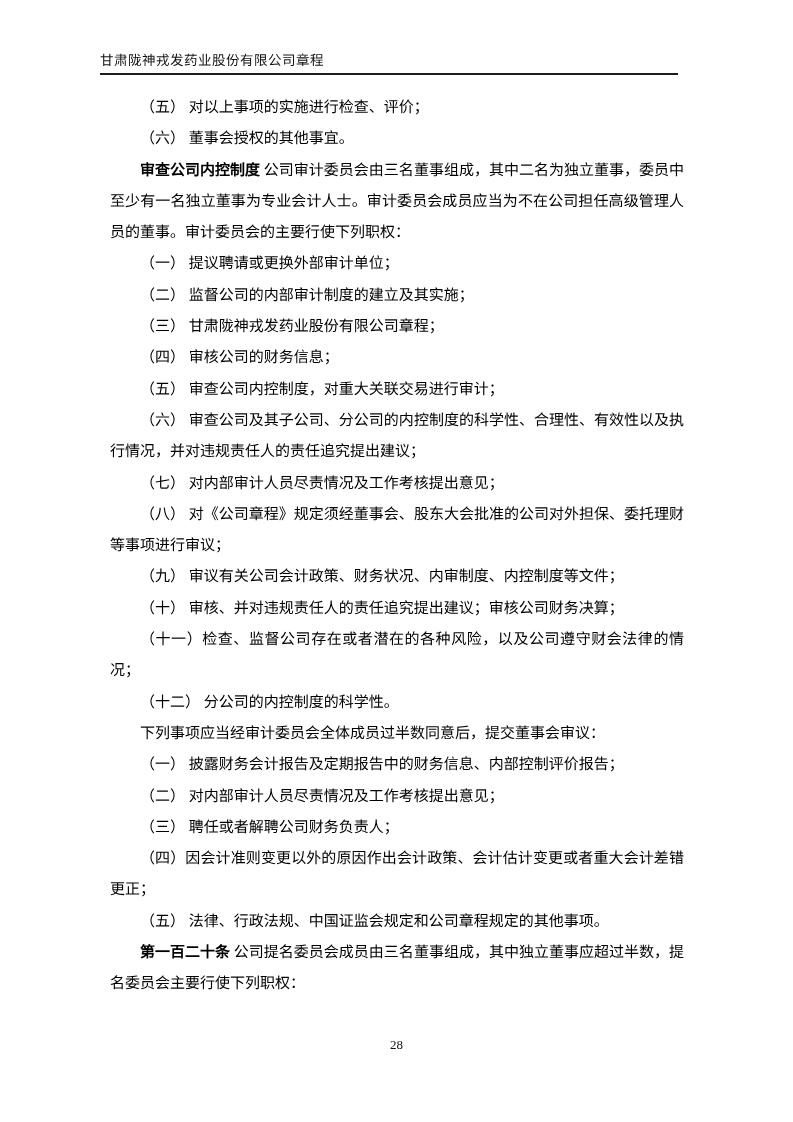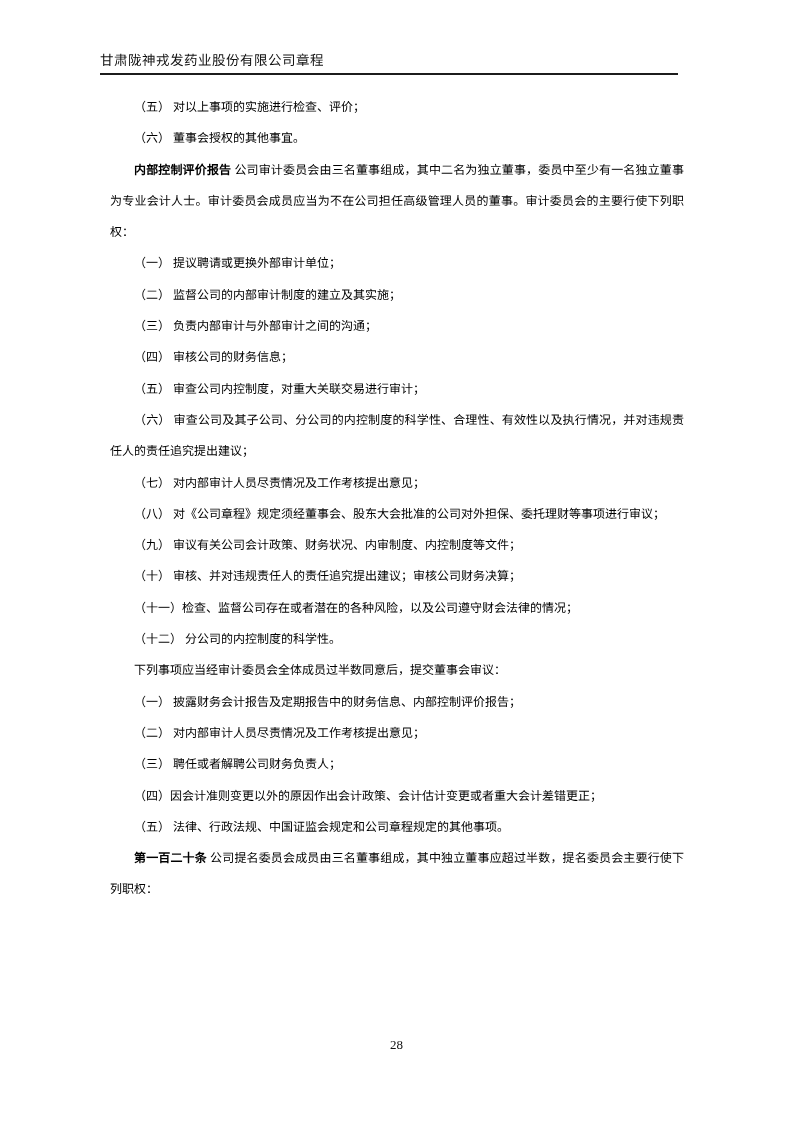--- a/index.html
+++ b/index.html
@@ -26,21 +26,21 @@
     padding-bottom: 4px;
     font-size: 13.5px;
     letter-spacing: 0.5px;
     color: #111111;
   }
   .doc-body {
     position: absolute;
     left: 110px;
     top: 92px;
     width: 574px;
-    font-size: 12px;
+    font-size: 15px;
     line-height: 31.3px;
     text-align: justify;
     color: #000000;
   }
   .doc-body p.para { text-align: justify; }
   .doc-body p.para.indent { text-indent: 2em; }
   .doc-body b { font-weight: bold; }
   .page-footer {
     position: absolute;
     left: 0;
@@ -56,24 +56,24 @@
 
 <div class="page">
 
   <div class="page-header">
     <span>甘肃陇神戎发药业股份有限公司章程</span>
   </div>
 
   <div class="doc-body">
       <p class="para indent"><span>（五） 对以上事项的实施进行检查、评价；</span></p>
       <p class="para indent"><span>（六） 董事会授权的其他事宜。</span></p>
-      <p class="para indent"><b>内部控制评价报告</b><span> 公司审计委员会由三名董事组成，其中二名为独立董事，委员中至少有一名独立董事为专业会计人士。审计委员会成员应当为不在公司担任高级管理人员的董事。审计委员会的主要行使下列职权：</span></p>
+      <p class="para indent"><b>审查公司内控制度</b><span> 公司审计委员会由三名董事组成，其中二名为独立董事，委员中至少有一名独立董事为专业会计人士。审计委员会成员应当为不在公司担任高级管理人员的董事。审计委员会的主要行使下列职权：</span></p>
       <p class="para indent"><span>（一） 提议聘请或更换外部审计单位；</span></p>
       <p class="para indent"><span>（二） 监督公司的内部审计制度的建立及其实施；</span></p>
-      <p class="para indent"><span>（三） 负责内部审计与外部审计之间的沟通；</span></p>
+      <p class="para indent"><span>（三） 甘肃陇神戎发药业股份有限公司章程；</span></p>
       <p class="para indent"><span>（四） 审核公司的财务信息；</span></p>
       <p class="para indent"><span>（五） 审查公司内控制度，对重大关联交易进行审计；</span></p>
       <p class="para indent"><span>（六） 审查公司及其子公司、分公司的内控制度的科学性、合理性、有效性以及执行情况，并对违规责任人的责任追究提出建议；</span></p>
       <p class="para indent"><span>（七） 对内部审计人员尽责情况及工作考核提出意见；</span></p>
       <p class="para indent"><span>（八） 对《公司章程》规定须经董事会、股东大会批准的公司对外担保、委托理财等事项进行审议；</span></p>
       <p class="para indent"><span>（九） 审议有关公司会计政策、财务状况、内审制度、内控制度等文件；</span></p>
       <p class="para indent"><span>（十） 审核、并对违规责任人的责任追究提出建议；审核公司财务决算；</span></p>
       <p class="para indent"><span>（十一）检查、监督公司存在或者潜在的各种风险，以及公司遵守财会法律的情况；</span></p>
       <p class="para indent"><span>（十二） 分公司的内控制度的科学性。</span></p>
       <p class="para indent"><span>下列事项应当经审计委员会全体成员过半数同意后，提交董事会审议：</span></p>

